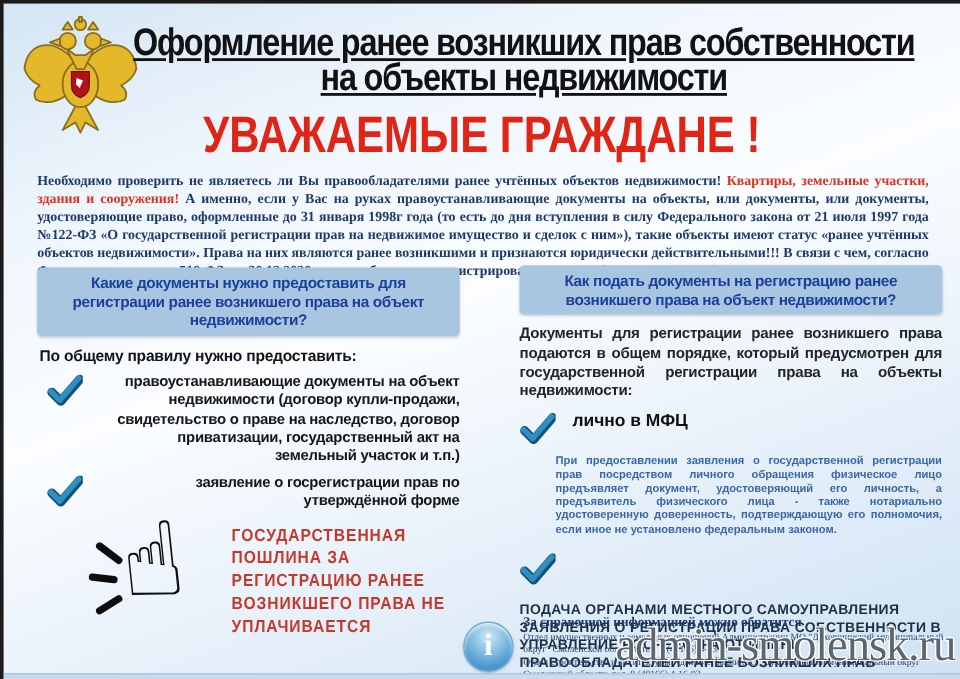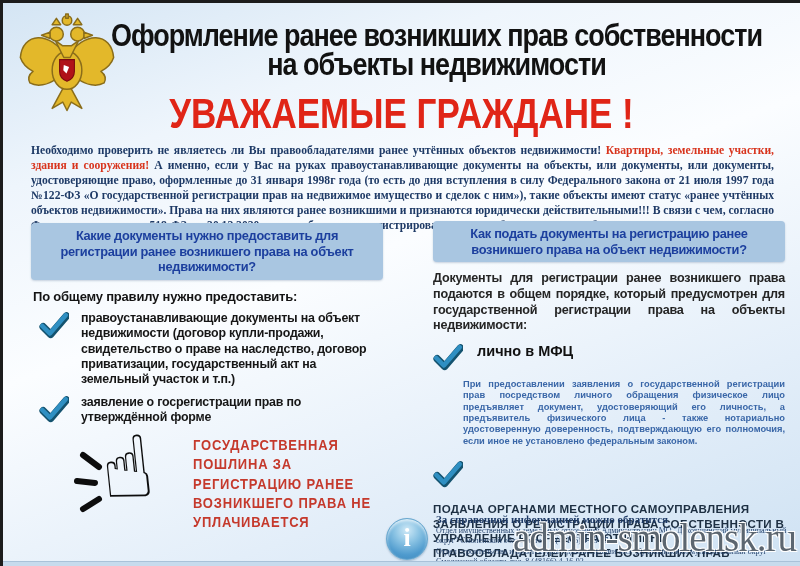--- a/index.html
+++ b/index.html
@@ -6,41 +6,41 @@
   .page{
     position:relative; width:800px; height:566px; overflow:hidden;
     font-family:"Liberation Sans", sans-serif;
     background:linear-gradient(160deg,#d4e5f4 0%,#eef5fc 22%,#fbfdff 45%,#e3eef9 75%,#cfe2f3 100%);
     border-top:3px solid #1c1c1c; border-left:3px solid #1c1c1c;
     box-sizing:border-box;
   }
   .page::after{content:"";position:absolute;left:0;right:0;bottom:0;height:4px;background:#c7dbed;border-top:1px solid #a9c2d9;}
   
   .eagle{position:absolute;left:10px;top:10px;width:108px;height:106px;}
-  .title-block{position:absolute;left:78px;right:8px;top:16px;text-align:center;color:#121212;}
+  .title-block{position:absolute;left:78px;right:8px;top:16px;text-align:center;color:#121212;text-decoration:underline;}
   .title-line{font-weight:700;font-size:27px;letter-spacing:-1px;line-height:1.06;transform:scaleY(1.18);transform-origin:center top;}
   .greeting{position:absolute;left:0;right:0;top:86px;text-align:center;font-weight:700;font-size:35px;letter-spacing:0;color:#e02517;transform:scaleY(1.22);transform-origin:center top;}
   
   .intro{
     position:absolute;left:28px;right:26px;top:140px;
     font-family:"Liberation Serif", serif;font-weight:700;font-size:11.6px;line-height:1.3;
     color:#1e3a66;text-align:justify;
   }
   .intro .hl{color:#d8341d;}
   
   .col-left{position:absolute;left:28px;top:220px;width:352px;}
   .col-right{position:absolute;left:430px;top:218px;width:352px;}
   .bluebox{
     background:#a9c6e1;border-radius:4px;padding:5px 14px;min-height:30px;
     display:flex;align-items:center;justify-content:center;text-align:center;
     color:#1c3f9e;font-weight:700;font-size:12.8px;line-height:1.22;letter-spacing:-0.3px;
     box-shadow:0 1px 2px rgba(60,90,130,.25);
   }
   .lead{margin:9px 0 4px 2px;font-weight:700;font-size:13px;color:#141414;letter-spacing:-0.2px;}
-  .check-item{display:flex;gap:12px;margin:7px 0 0 8px;}
+  .check-item{display:flex;gap:12px;margin:7px 0 0 8px;text-align:right;}
   .check-icon{flex:0 0 30px;width:30px;height:28px;margin-top:1px;}
   .check-text{font-weight:700;font-size:12.4px;line-height:1.24;color:#161616;letter-spacing:-0.2px;}
   
   .fee{display:flex;align-items:flex-start;margin:6px 0 0 42px;}
   .finger-wrap{position:relative;width:120px;height:100px;flex:0 0 120px;}
   .finger-glyph{position:absolute;left:28px;top:-6px;font-size:86px;line-height:1;color:#0d0d0d;transform:rotate(-6deg);font-family:"DejaVu Sans", sans-serif;}
   .finger-lines{position:absolute;left:0;top:18px;}
   .fee-text{margin-top:6px;font-weight:700;font-size:13px;line-height:1.3;letter-spacing:0.8px;color:#c5392c;transform:scaleY(1.12);transform-origin:left top;max-width:210px;}
   
   .r-lead{margin-top:9px;font-weight:700;font-size:12.6px;line-height:1.25;color:#252525;text-align:justify;letter-spacing:-0.2px;}

